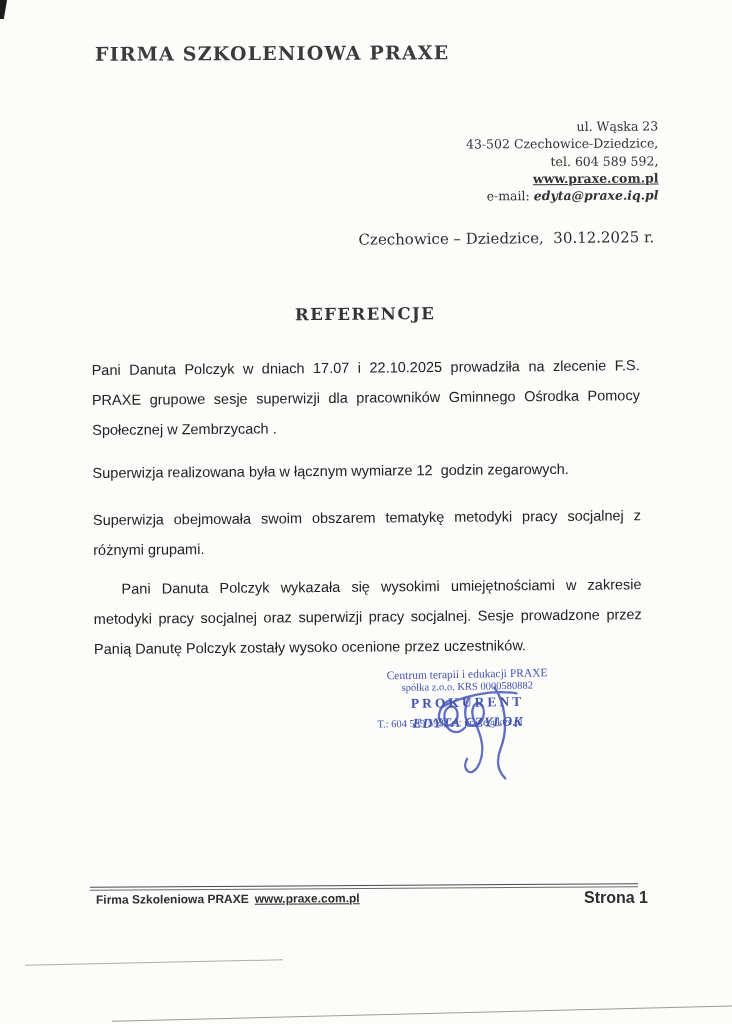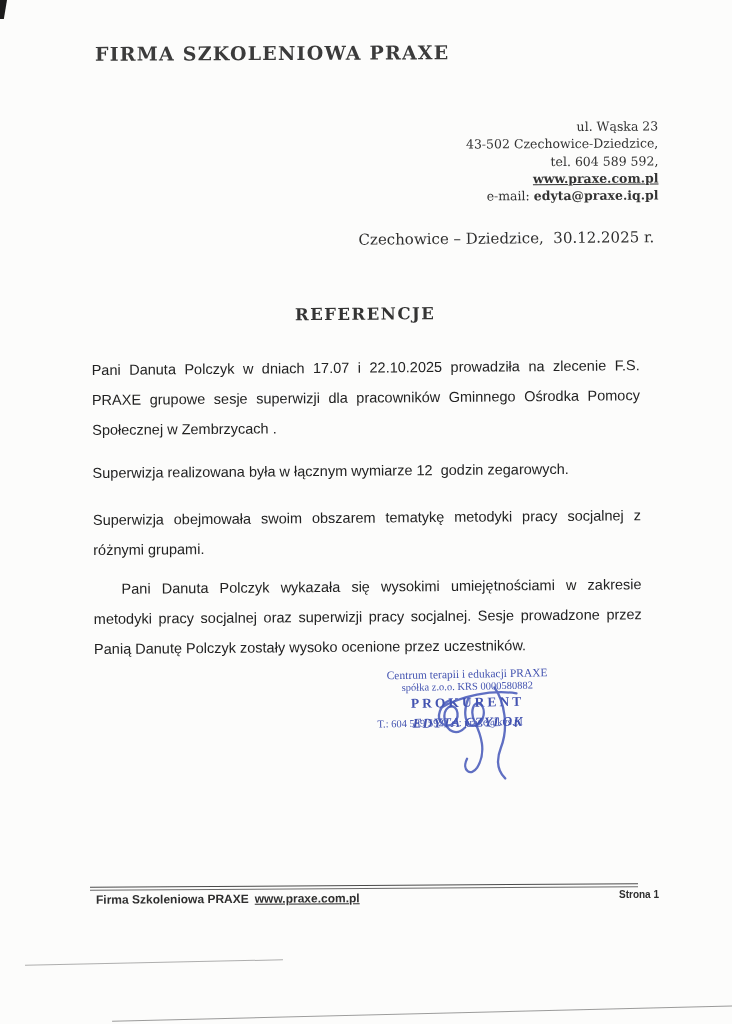--- a/index.html
+++ b/index.html
@@ -25,21 +25,21 @@
   .logo{position:absolute;left:462px;top:24px;width:160px;height:78px;}
   
   .address{
     position:absolute;right:74px;top:118px;
     text-align:right;
     font-family:"DejaVu Serif","Liberation Serif",serif;
     font-size:12.5px;line-height:1.38;color:#333;
     transform:rotate(-0.3deg);
   }
   .address .site{font-weight:bold;text-decoration:underline;}
-  .address .email-addr{font-weight:bold;}
+  .address .email-addr{font-weight:bold;font-style:italic;}
   
   .skew{position:absolute;inset:0;transform:rotate(-0.5deg);transform-origin:60% 40%;}
   .dateline{
     position:absolute;left:360px;top:230px;
     font-family:"DejaVu Serif","Liberation Serif",serif;
     font-size:15px;color:#2f2f2f;white-space:pre-wrap;
   }
   .doc-title{
     position:absolute;left:0;right:0;top:304px;
     text-align:center;
@@ -75,22 +75,22 @@
     border-top:1.5px solid #4a4a4a;border-bottom:1px solid #6a6a6a;
     transform:rotate(-0.35deg);
   }
   .footer-left{
     position:absolute;left:96px;top:892px;
     font-size:12px;font-weight:bold;color:#2e2e2e;
     transform:rotate(-0.35deg);
   }
   .footer-left .site{text-decoration:underline;margin-left:6px;}
   .footer-page{
-    position:absolute;right:73px;top:889px;
-    font-size:10px;font-weight:bold;color:#2e2e2e;
+    position:absolute;right:84px;top:889px;
+    font-size:16px;font-weight:bold;color:#2e2e2e;
   }
 </style>
 </head>
 <body>
 
 <div class="page">
 
   <div class="corner-speck"></div>
   <div class="artifact-line-a"></div>
   <div class="artifact-line-b"></div>

